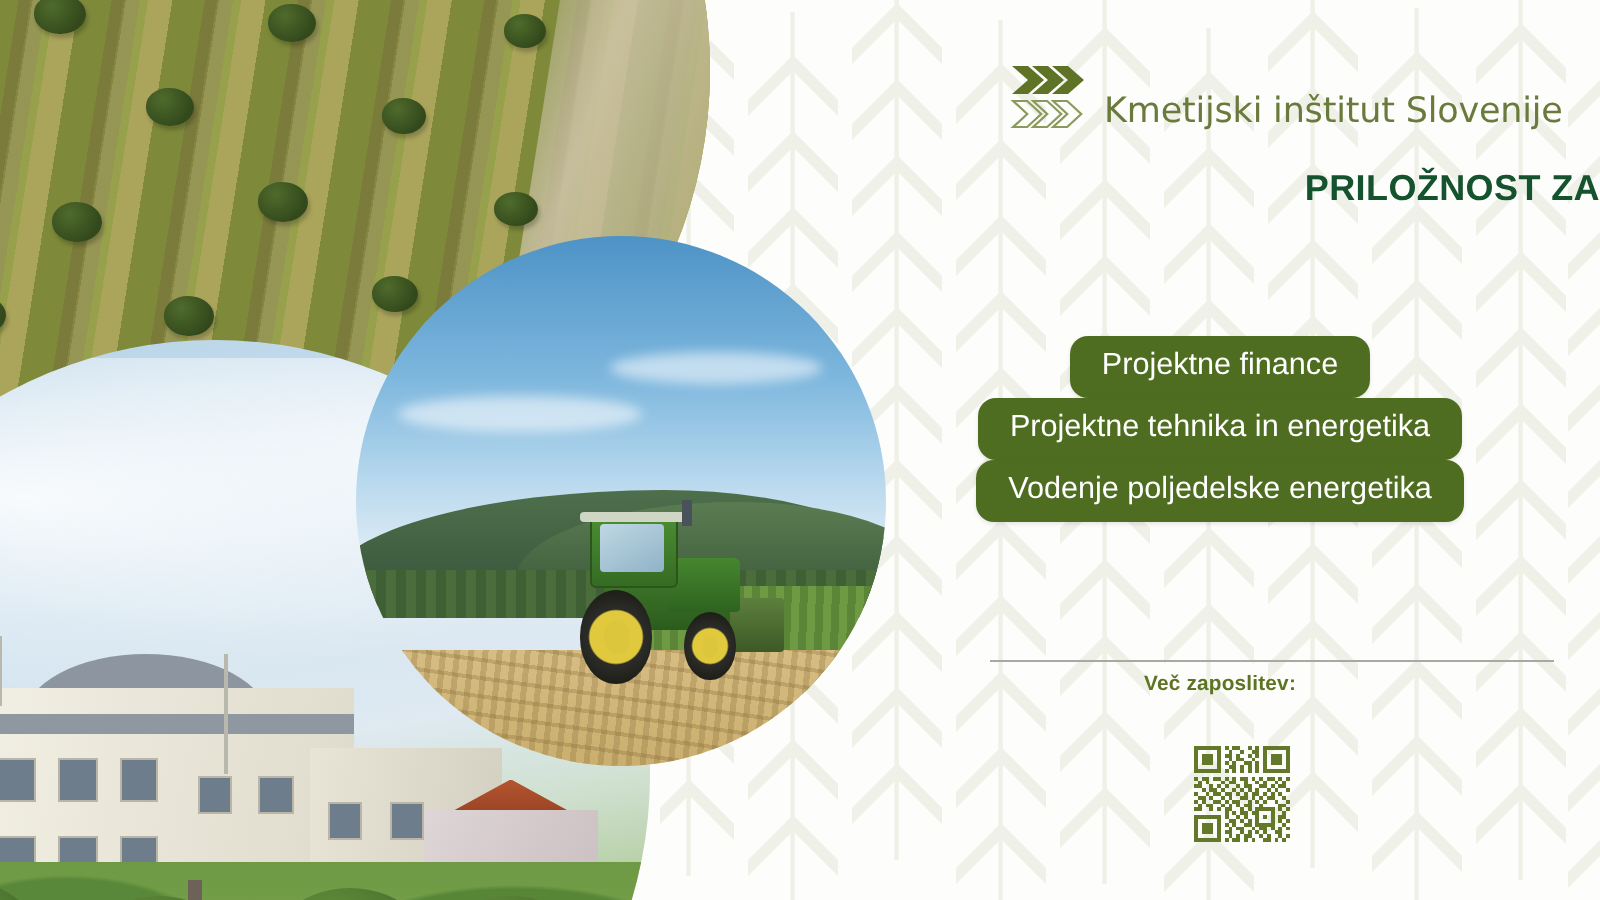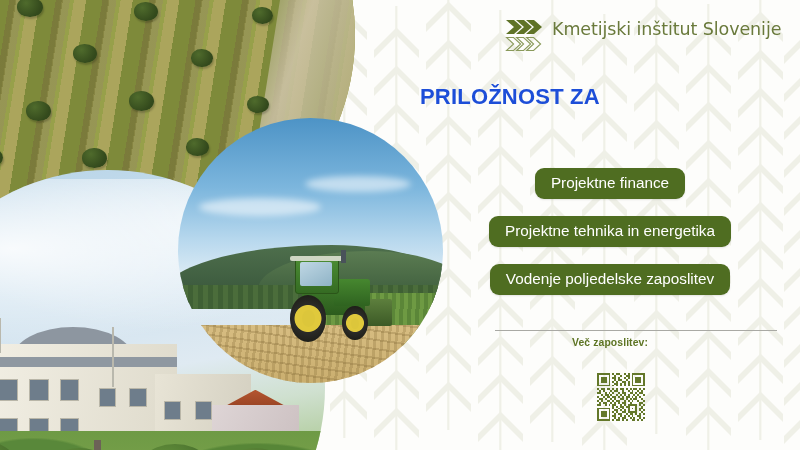--- a/index.html
+++ b/index.html
@@ -134,40 +134,40 @@
       linear-gradient(180deg,#6e9a45 0%,#84a84f 45%,#93b158 100%); }
   .b-tree { position:absolute; border-radius:50%;
     background:radial-gradient(circle at 38% 32%,#6c9b40,#3f6428 72%); }
   .b-trunk { position:absolute; background:#6c6257; }
   .b-pole { position:absolute; width:2px; background:#b9b8ad; }
 
   
   .panel { position:absolute; left:420px; top:0; width:380px; height:450px; }
 
   .logo-row {
-    position:absolute; left:85px; top:19px;
-    display:flex; align-items:flex-start; gap:9px;
+    position:absolute; left:85px; top:32px;
+    display:flex; align-items:flex-end; gap:9px;
   }
   .logo-mark { width:38px; height:34px; flex:none; }
   .logo-text {
     font-size:17.5px; color:#6a7a3c; letter-spacing:-0.1px;
     white-space:nowrap; font-family:"DejaVu Sans", sans-serif;
   }
 
   .headline {
     position:absolute; left:0; top:84px; width:380px;
-    text-align:left; color:#1d4ed8;
-    font-weight:bold; font-size:22px; line-height:1.21;
+    text-align:right; color:#14532d;
+    font-weight:bold; font-size:18px; line-height:1.21;
     letter-spacing:0.2px;
   }
   .headline span { display:block; }
 
   .pill-stack {
     position:absolute; left:0; top:168px; width:380px;
-    display:flex; flex-direction:column; align-items:center; gap:17px;
+    display:flex; flex-direction:column; align-items:center; gap:0;
   }
   .pill {
     background:#4f6d21; color:#ffffff;
     border-radius:9px;
     font-size:15.3px; font-weight:normal;
     padding:6px 16px 7px;
     white-space:nowrap;
     box-shadow:0 1px 2px rgba(0,0,0,0.10);
   }
 
@@ -339,21 +339,21 @@
       <span class="logo-text">Kmetijski inštitut Slovenije</span>
     </div>
 
     <div class="headline">
       <span>PRILOŽNOST ZA</span>
     </div>
 
     <div class="pill-stack">
       <div class="pill">Projektne finance</div>
       <div class="pill">Projektne tehnika in energetika</div>
-      <div class="pill">Vodenje poljedelske zaposlitev</div>
+      <div class="pill">Vodenje poljedelske energetika</div>
     </div>
 
     <div class="divider"></div>
 
     <div class="more-info">Več zaposlitev:</div>
 
     <div class="qr-wrap">
       <svg width="48" height="48" viewBox="0 0 25 25" shape-rendering="crispEdges" aria-hidden="true">
         <rect width="25" height="25" fill="#ffffff" fill-opacity="0"></rect>
         <g fill="#64782a">

